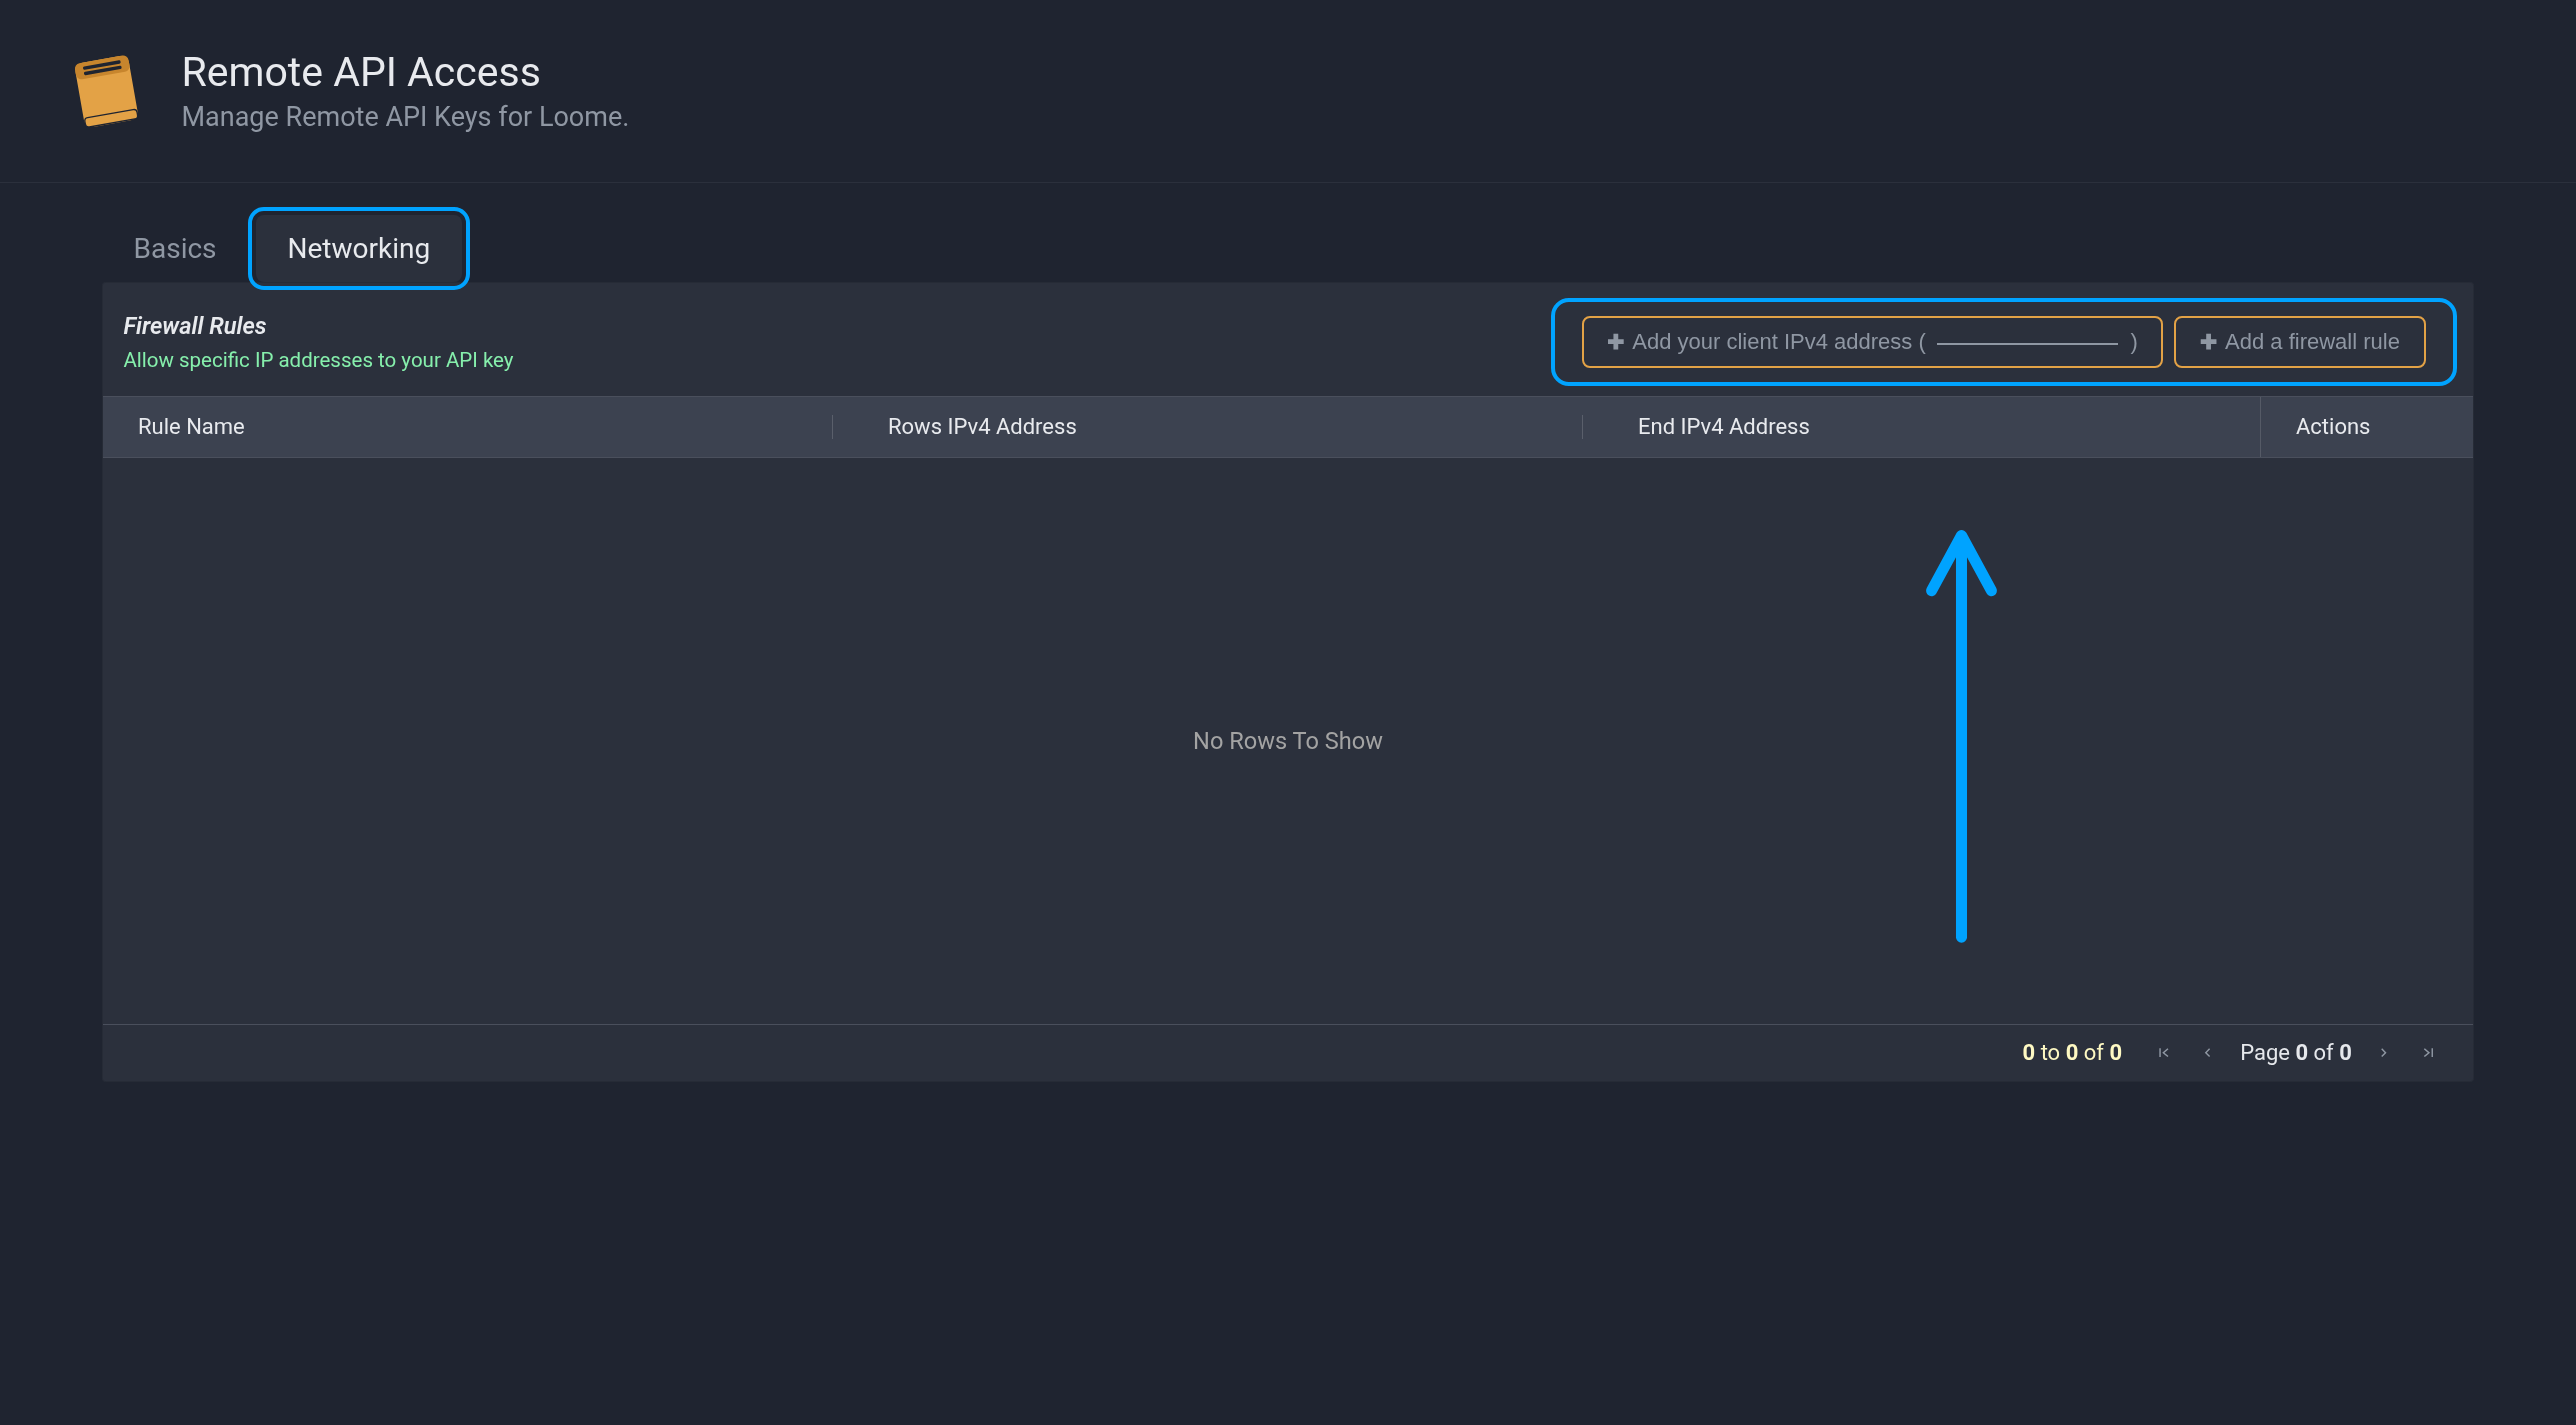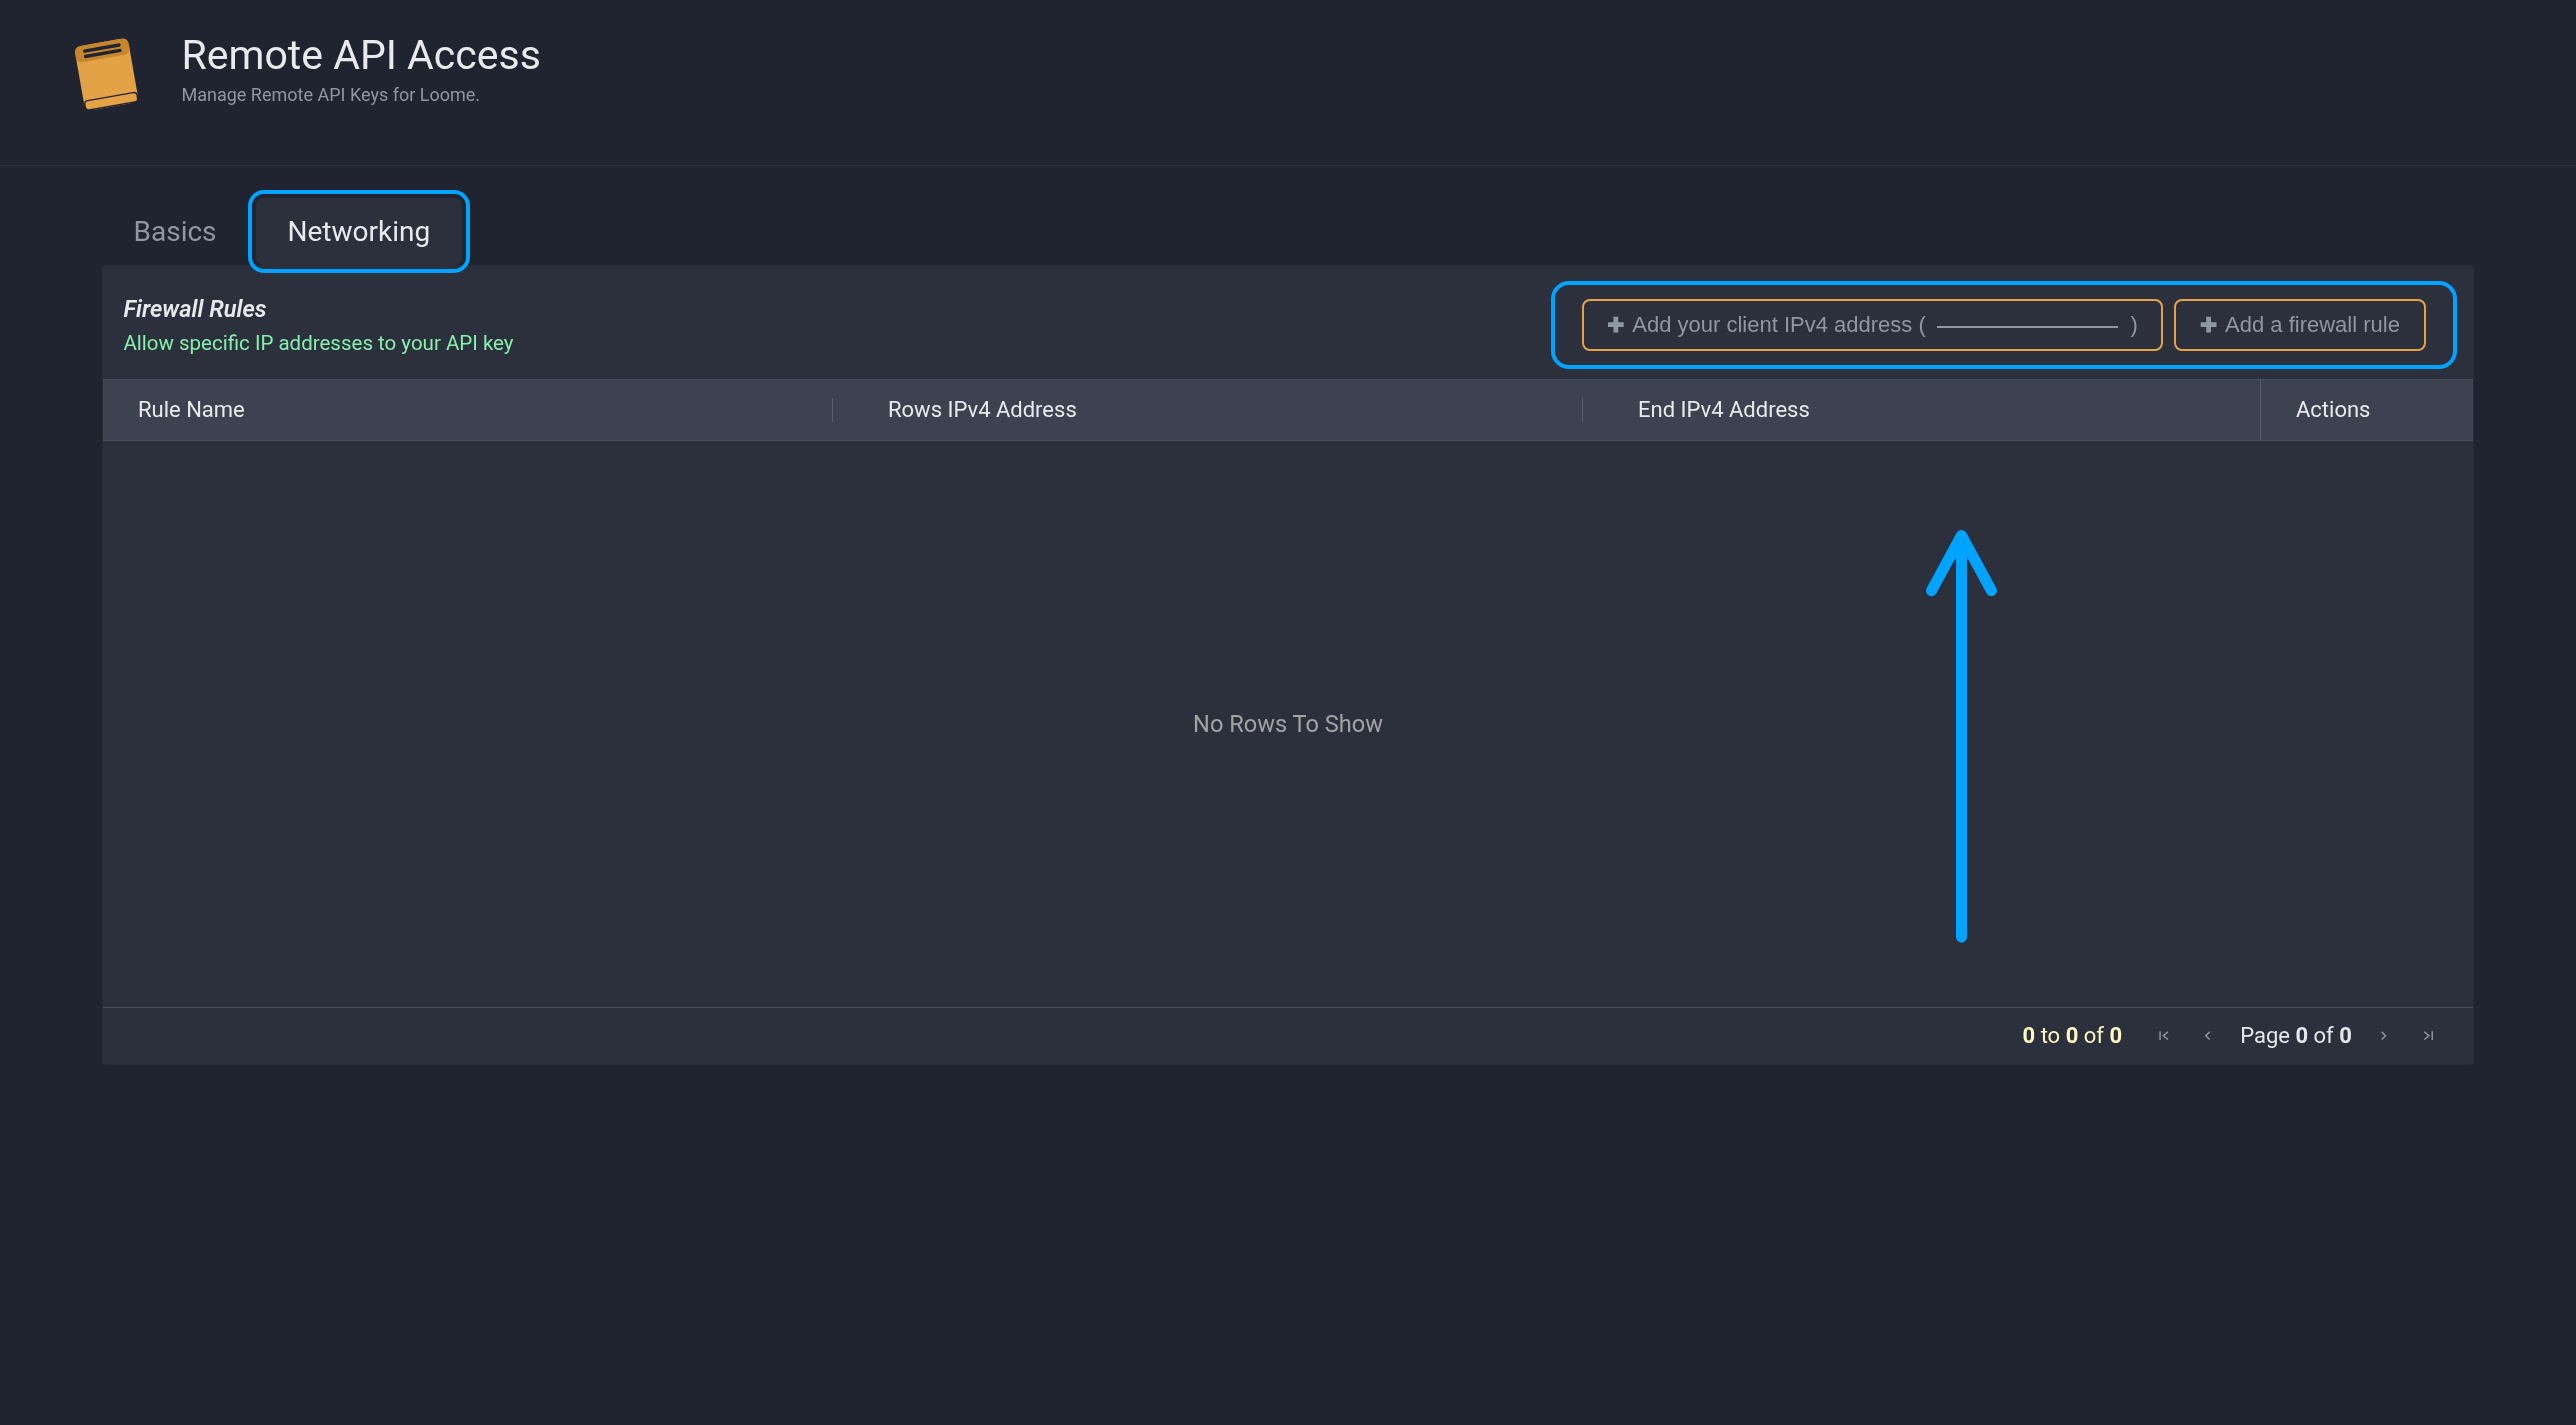--- a/index.html
+++ b/index.html
@@ -13,37 +13,37 @@
       transform-origin: top left;
     }
     .page {
       width: 2576px;
       padding: 0;
     }
     .header {
       display: flex;
       align-items: flex-start;
       gap: 31.5px;
-      padding: 31px 63px 47px 63px;
+      padding: 48px 63px 47px 63px;
       border-bottom: 1.6px solid #2b303c;
     }
     .header-icon {
       width: 87px;
       height: 87px;
       flex-shrink: 0;
     }
     .header-text h1 {
       color: #e8eaee;
       font-size: 41px;
       font-weight: 400;
       margin-bottom: 4.7px;
     }
     .header-text p {
       color: #8f97a3;
-      font-size: 18px;
+      font-size: 27px;
       font-weight: 400;
     }
     .content {
       padding: 31.5px 102px;
     }
     .tabs {
       display: flex;
       gap: 8px;
       align-items: center;
       margin-bottom: 0;

